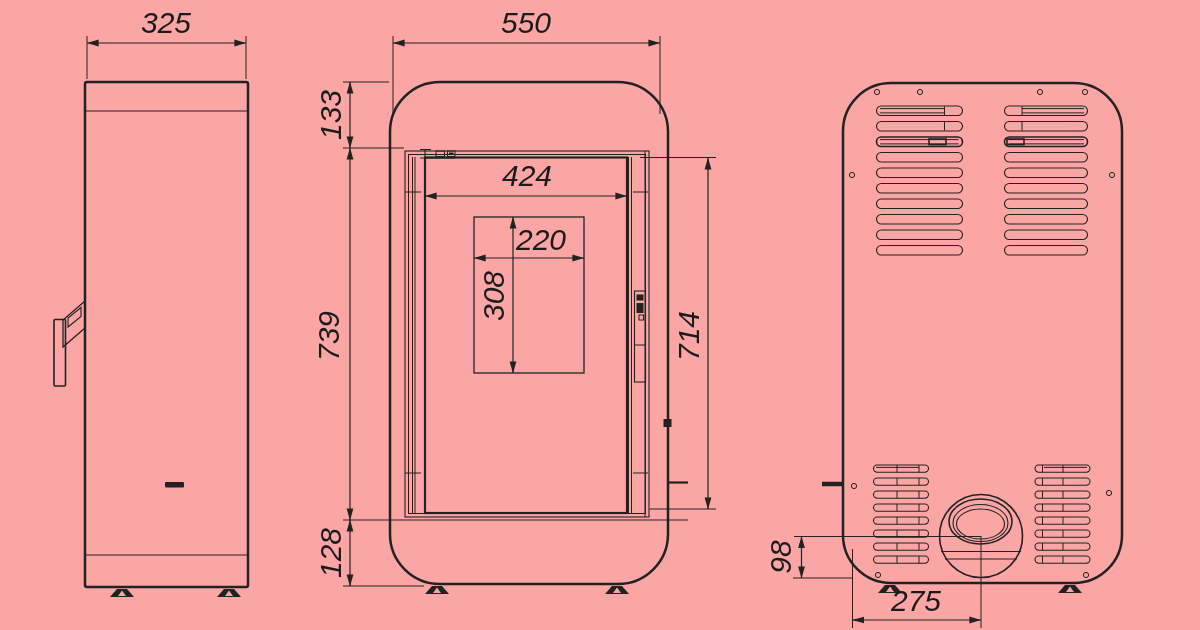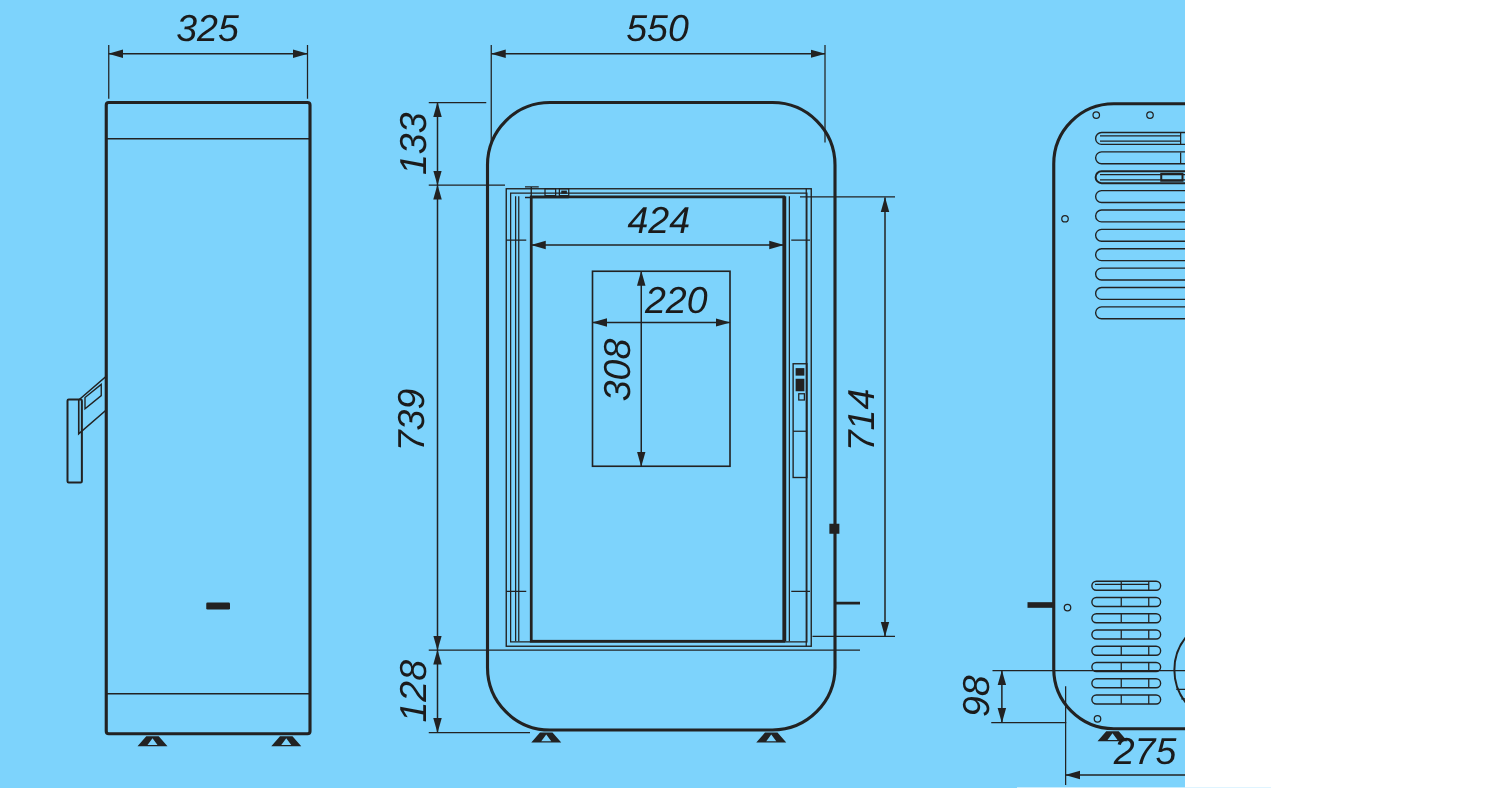--- a/index.html
+++ b/index.html
@@ -1,16 +1,16 @@
 <!DOCTYPE html>
 <html><head>
 <meta charset="utf-8">
 <style>
   html,body{margin:0;padding:0;background:#ffffff;}
-  .stage{width:948px;height:630px;background:#7dd3fc;position:relative;overflow:hidden;}
+  .stage{width:1200px;height:630px;background:#fca5a5;position:relative;overflow:hidden;}
   svg{display:block;}
   .ln{stroke:#222222;fill:none;stroke-width:1.3;}
   .th1{stroke-width:1.1;}
   .th2{stroke-width:1.6;}
   .thick{stroke-width:2.5;}
   .heavy{stroke-width:2.2;}
   .dimln{stroke:#222222;fill:none;stroke-width:1.2;}
   .ext{stroke:#222222;fill:none;stroke-width:1;}
   .dark{fill:#222222;stroke:none;}
   text.dim{font-family:"Liberation Sans",sans-serif;font-style:italic;font-size:30px;fill:#1b1b1b;text-anchor:middle;}

